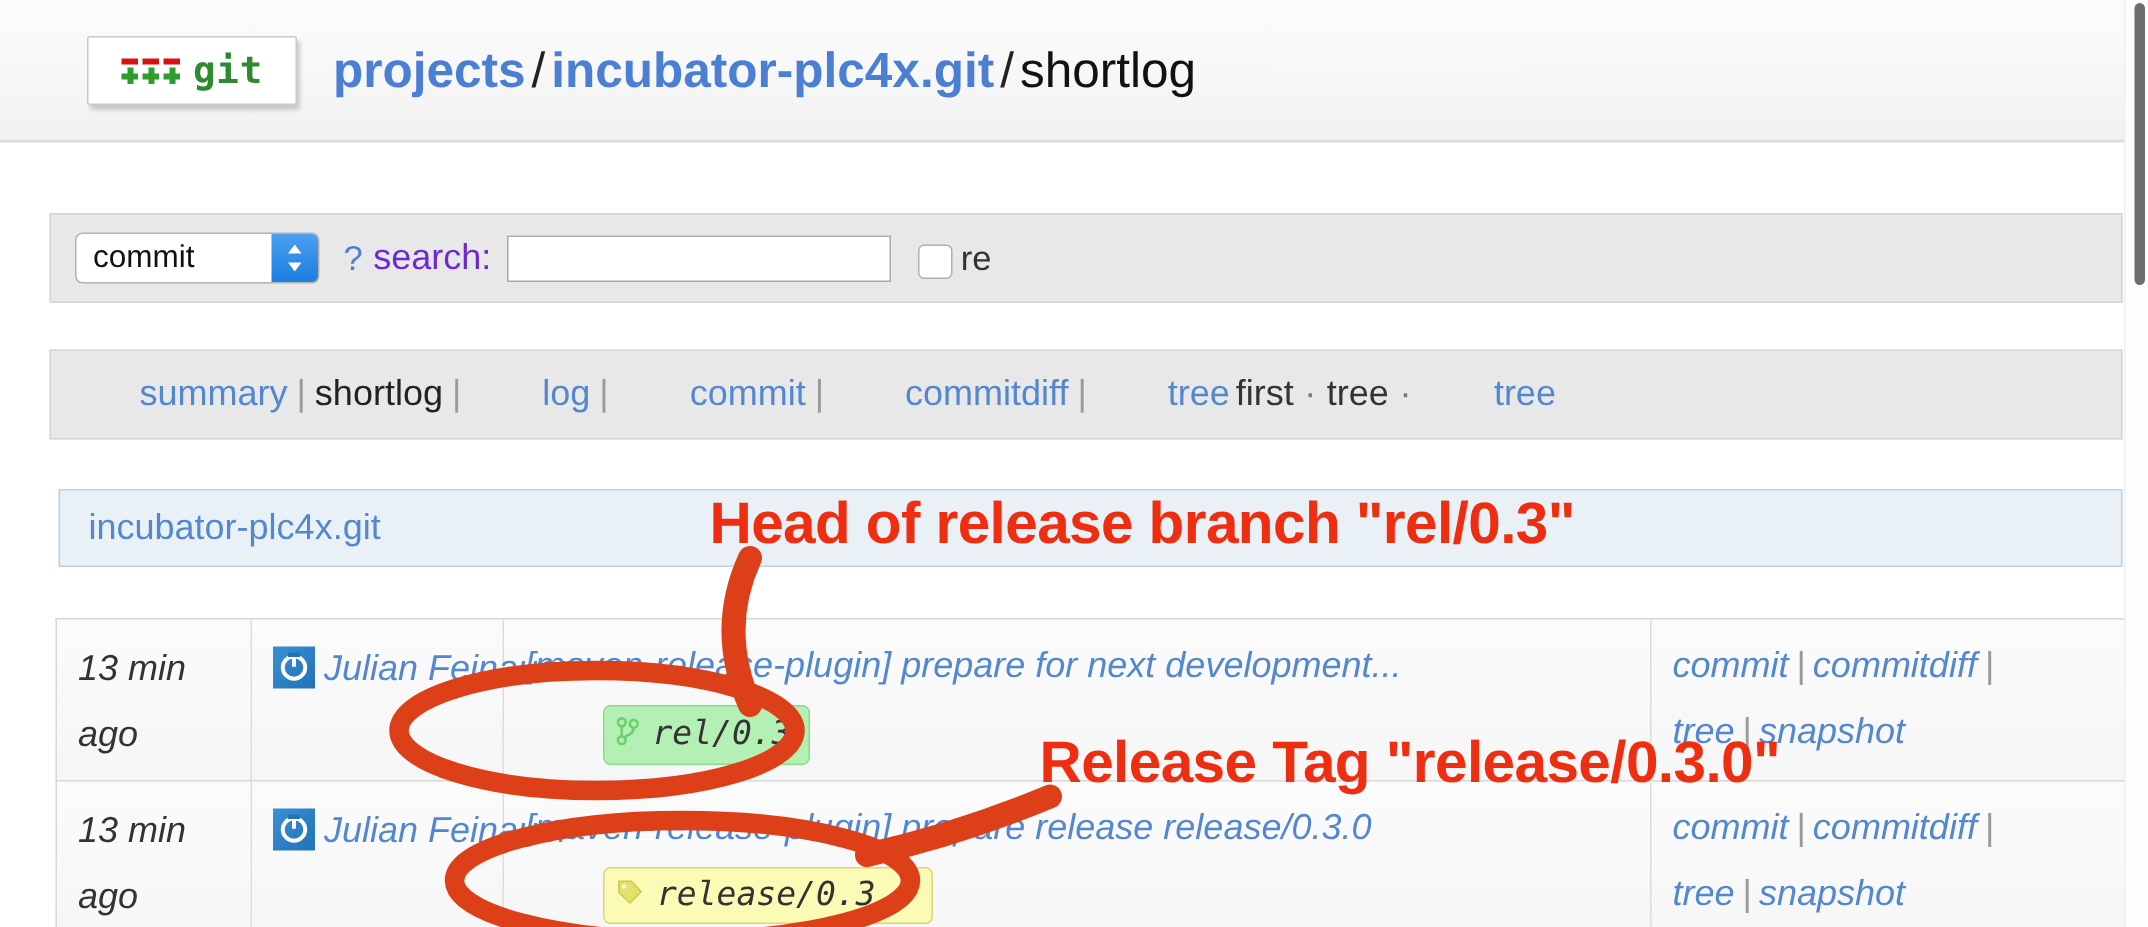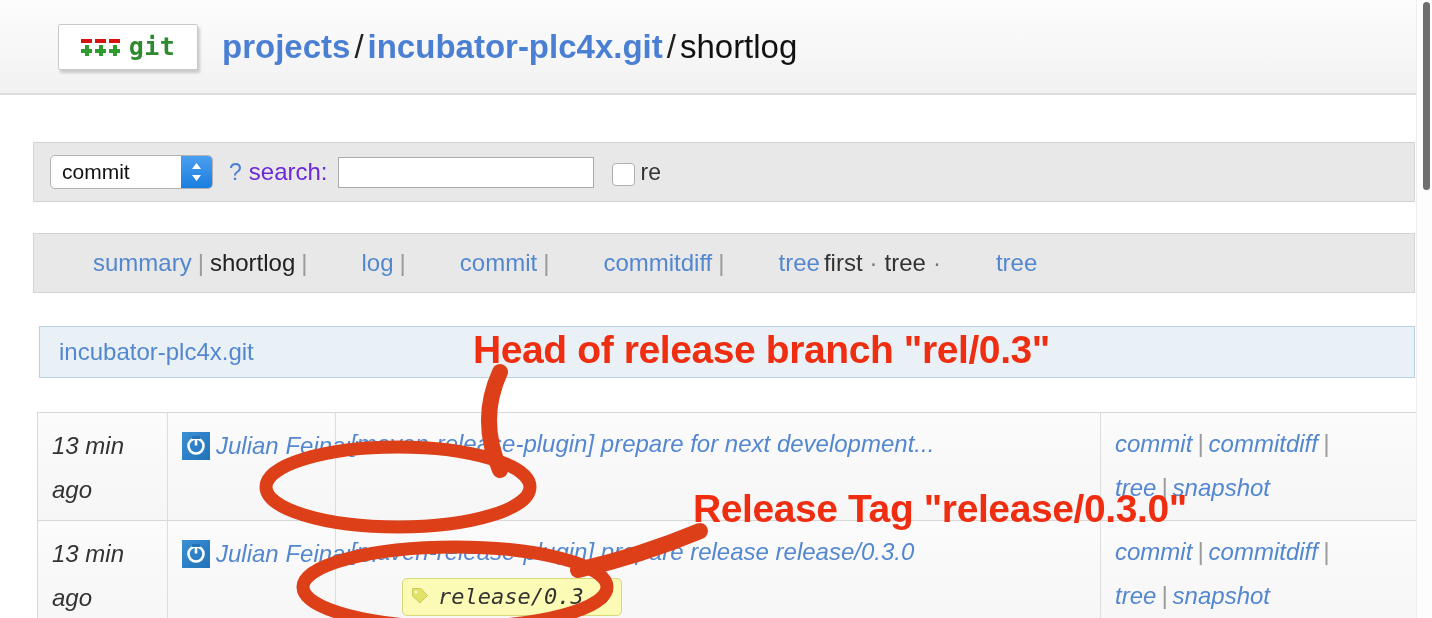--- a/index.html
+++ b/index.html
@@ -433,20 +433,34 @@
       <span class="avatar">
         <svg width="20" height="20" viewBox="0 0 20 20">
           <circle cx="10" cy="10" r="7.5" fill="none" stroke="#ffffff" stroke-width="2.6"></circle>
           <rect x="8.7" y="1.5" width="2.6" height="8" fill="#ffffff"></rect>
           <rect x="6" y="0" width="8" height="3" fill="#2272b8"></rect>
         </svg>
       </span><a href="#">Julian Feinauer</a>
     </div>
     <div class="cell cell-msg">
       <a href="#">[maven-release-plugin] prepare for next development...</a>
+      <div>
+        <span class="ref ref-head">
+          <span>
+            <svg width="15" height="19" viewBox="0 0 15 19">
+              <circle cx="3.5" cy="3.5" r="2.6" fill="none" stroke="#6fd06f" stroke-width="1.8"></circle>
+              <circle cx="3.5" cy="15.5" r="2.6" fill="none" stroke="#6fd06f" stroke-width="1.8"></circle>
+              <circle cx="11.5" cy="4.5" r="2.6" fill="none" stroke="#6fd06f" stroke-width="1.8"></circle>
+              <path d="M3.5 6 L3.5 13" stroke="#6fd06f" stroke-width="1.8" fill="none"></path>
+              <path d="M11.5 7 Q11.5 11 5.8 13" stroke="#6fd06f" stroke-width="1.8" fill="none"></path>
+            </svg>
+          </span>
+          <span>rel/0.3</span>
+        </span>
+      </div>
     </div>
     <div class="cell cell-actions">
       <a href="#">commit</a><span class="bar">|</span><a href="#">commitdiff</a><span class="bar">|</span><br>
       <a href="#">tree</a><span class="bar">|</span><a href="#">snapshot</a>
     </div>
   </div>
 
   <div class="row">
     <div class="cell cell-age">13 min ago</div>
     <div class="cell cell-author">

